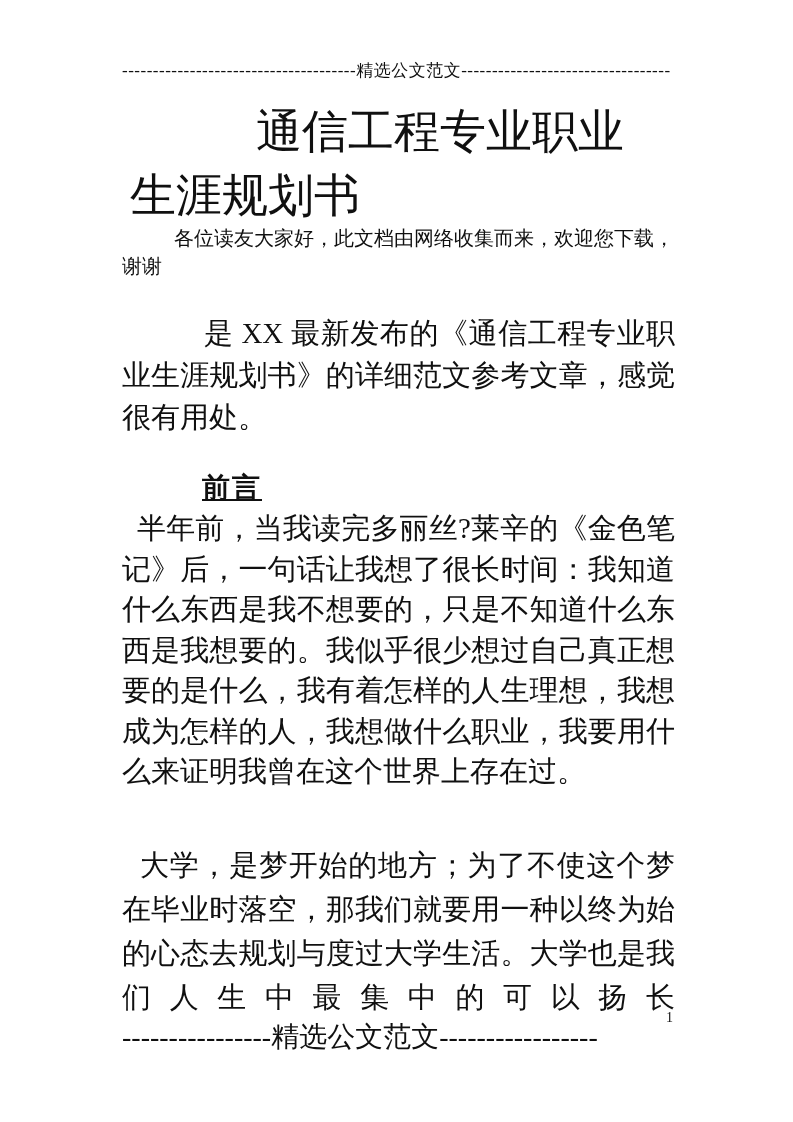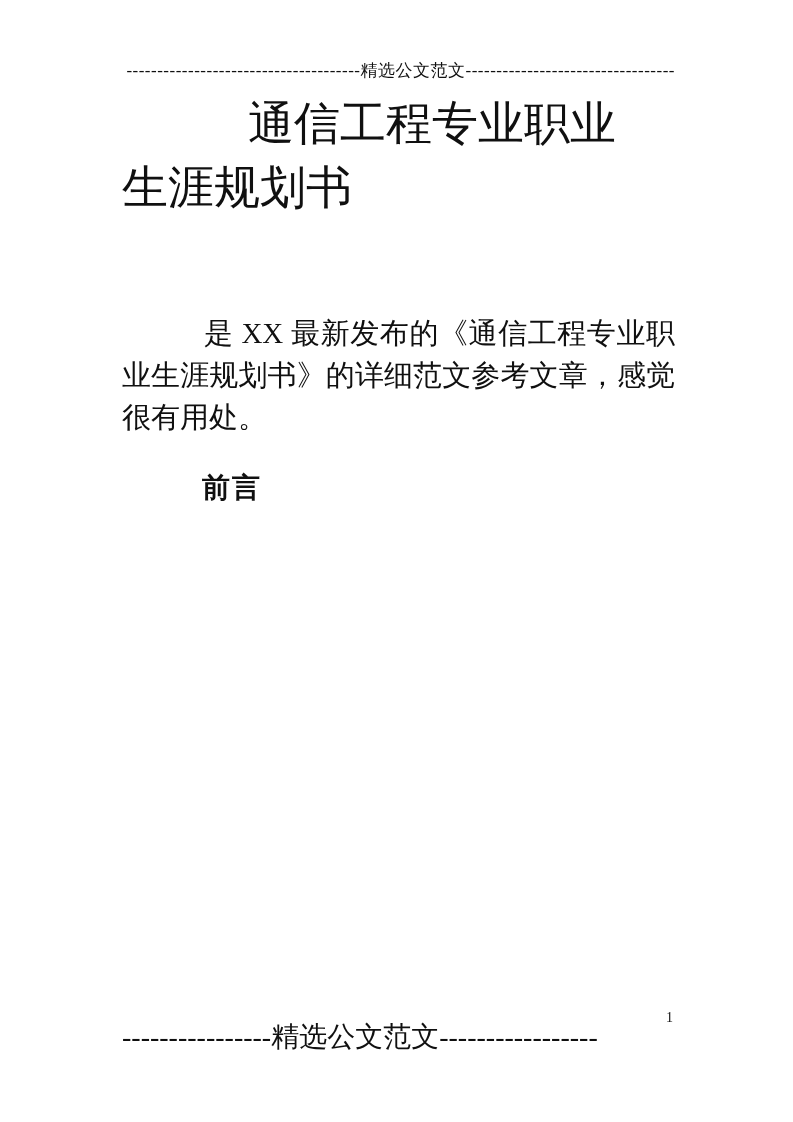--- a/index.html
+++ b/index.html
@@ -15,21 +15,20 @@
     color: #101010;
     font-family: "Liberation Serif", "DejaVu Serif", serif;
     overflow: hidden;
   }
   .band {
     position: absolute;
     left: 122px;
     width: 553px;
     white-space: nowrap;
     overflow: visible;
-    text-align: right;
   }
   .header-band {
     top: 58px;
     font-size: 17px;
     line-height: 26px;
     letter-spacing: 0.5px;
   }
   .footer-band {
     top: 1020px;
     font-size: 28px;
@@ -70,20 +69,21 @@
   .section-heading {
     position: absolute;
     left: 122px;
     top: 468px;
     width: 553px;
     font-size: 28px;
     line-height: 40px;
     text-indent: 80px;
     font-weight: 700;
     letter-spacing: 2px;
+    text-decoration: underline;
   }
   .body-para-1 {
     top: 508px;
     line-height: 40.5px;
     text-indent: 15px;
   }
   .body-para-2 {
     top: 843px;
     line-height: 44px;
     text-indent: 18px;
@@ -97,26 +97,29 @@
     line-height: 16px;
   }
 </style>
 </head>
 <body>
 
 <div class="page">
 
   <div class="band header-band"><span>--------------------------------------</span><span>精选公文范文</span><span>----------------------------------</span></div>
 
-  <h1 class="doc-title" style="margin:0;">通信工程专业职业生涯规划书</h1>
+  <h1 class="doc-title" style="margin:8px;">通信工程专业职业生涯规划书</h1>
 
+  <div class="doc-greeting">各位读友大家好，此文档由网络收集而来，欢迎您下载，谢谢</div>
 
   <div class="para intro-para">是 XX 最新发布的《通信工程专业职业生涯规划书》的详细范文参考文章，感觉很有用处。</div>
 
   <div class="section-heading">前言</div>
 
+  <div class="para body-para-1">半年前，当我读完多丽丝?莱辛的《金色笔记》后，一句话让我想了很长时间：我知道什么东西是我不想要的，只是不知道什么东西是我想要的。我似乎很少想过自己真正想要的是什么，我有着怎样的人生理想，我想成为怎样的人，我想做什么职业，我要用什么来证明我曾在这个世界上存在过。</div>
 
+  <div class="para body-para-2">大学，是梦开始的地方；为了不使这个梦在毕业时落空，那我们就要用一种以终为始的心态去规划与度过大学生活。大学也是我们人生中最集中的可以扬长</div>
 
   <div class="page-number">1</div>
 
   <div class="band footer-band"><span>----------------</span><span>精选公文范文</span><span>-----------------</span></div>
 
 </div>
 
 </body></html>

